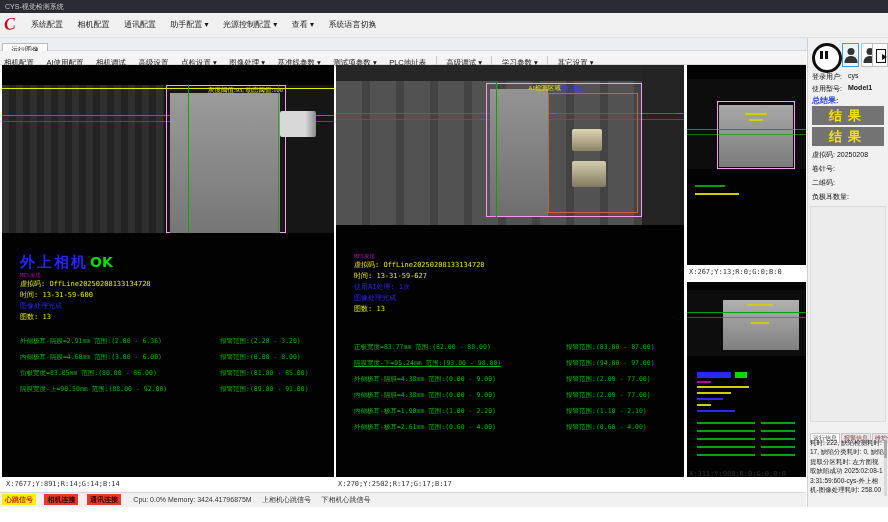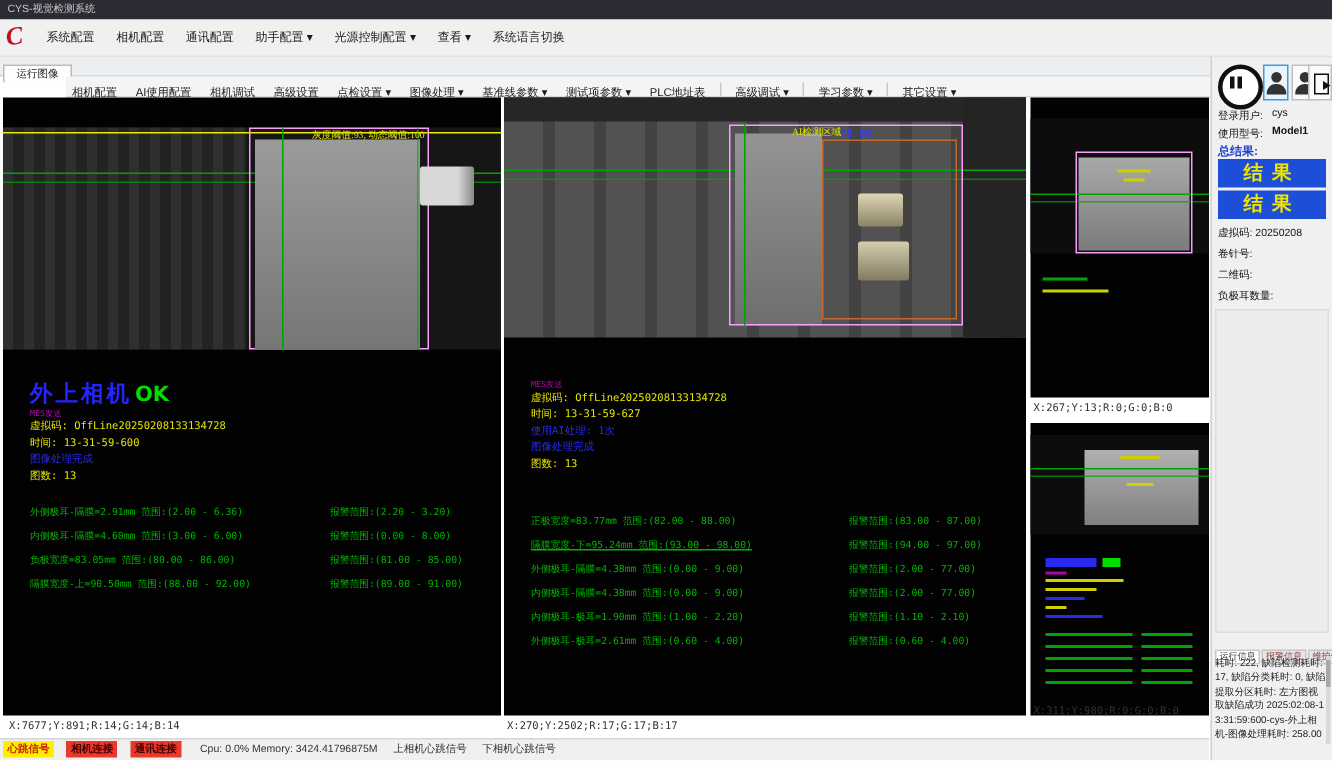--- a/index.html
+++ b/index.html
@@ -10,21 +10,21 @@
   .titlebar{left:0;top:0;width:888px;height:13px;background:#2b2b33;color:#c8c8c8;
             font-size:7px;line-height:13px;padding-left:5px;box-sizing:border-box;}
   .menubar{left:0;top:13px;width:888px;height:25px;background:#f0f0f0;border-bottom:1px solid #e2e2e2;box-sizing:border-box;}
   .logo{left:4px;top:14px;width:20px;height:22px;color:#c01020;font:italic bold 17px "Liberation Serif",serif;transform:rotate(-8deg);}
   .logo::before{content:"C";}
   .menu-item{display:inline-block;font-size:8px;color:#1a1a1a;line-height:24px;padding:0 5px;cursor:default;}
   .menu-items{left:26px;top:13px;height:24px;white-space:nowrap;}
   .tabrow{left:0;top:38px;width:888px;height:13px;background:#eceff2;border-bottom:1px solid #d5d8da;box-sizing:border-box;}
   .tab{display:inline-block;margin-left:2px;background:#fdfdfd;border:1px solid #b8bcc0;border-bottom:none;
        font-size:7px;line-height:11px;padding:0 8px;color:#222;}
-  .toolbar{left:0;top:51px;width:806px;height:14px;background:#f4f4f4;border-bottom:1px solid #d9d9d9;box-sizing:border-box;white-space:nowrap;margin-left:44px;}
+  .toolbar{left:0;top:51px;width:806px;height:14px;background:#f4f4f4;border-bottom:1px solid #d9d9d9;box-sizing:border-box;white-space:nowrap;}
   .tool-item{display:inline-block;font-size:7.5px;color:#1a1a1a;line-height:13px;padding:0 4px;}
   .tool-sep{display:inline-block;width:1px;height:9px;background:#c9c9c9;vertical-align:middle;margin:0 1px;}
   
   .view{background:#020202;}
   .view-left{left:2px;top:65px;width:332px;height:412px;}
   .view-mid{left:336px;top:65px;width:348px;height:412px;}
   .small-top{left:687px;top:65px;width:119px;height:200px;}
   .small-bottom{left:687px;top:282px;width:119px;height:195px;}
   .coords{font-size:7px;color:#333;font-family:"DejaVu Sans Mono",monospace;}
   
@@ -53,21 +53,21 @@
   .btn-pause i{position:absolute;top:5px;width:3px;height:8px;background:#101010;}
   .btn-pause i.l{left:5px;} .btn-pause i.r{left:10px;}
   .icon-btn{width:17px;height:24px;background:#fbfbfb;border:1px solid #bfbfbf;box-sizing:border-box;}
   .icon-btn.sel{border:1px solid #3f9be0;background:#eaf4fc;}
   .person{position:absolute;left:50%;top:4px;transform:translateX(-50%);width:7px;height:7px;border-radius:50%;background:#333;}
   .person::after{content:"";position:absolute;left:-3px;top:8px;width:13px;height:7px;border-radius:6px 6px 0 0;background:#333;}
   .door{position:absolute;left:3px;top:5px;width:8px;height:12px;border:1.5px solid #101010;}
   .door::after{content:"";position:absolute;right:-5px;top:4px;border:3px solid transparent;border-left:5px solid #101010;}
   .ctrl-label{font-size:7px;color:#111;}
   .ctrl-blue{font-size:8px;font-weight:bold;color:#2244cc;}
-  .result-box{left:812px;width:72px;height:19px;background:#1d4ed8;color:#f0e400;
+  .result-box{left:812px;width:72px;height:19px;background:#737373;color:#f0e400;
               font:bold 13px "DejaVu Sans",sans-serif;text-align:center;line-height:19px;letter-spacing:6px;}
   .log-tab{display:inline-block;font-size:6px;color:#8b3a3a;background:#e6e6e6;border:1px solid #c8c8c8;
            padding:0 2px;line-height:8px;margin-right:1px;}
   .log-tab.active{background:#ffffff;color:#333;}
   .log-text{left:810px;top:438px;width:74px;height:58px;font-size:6.5px;line-height:1.45;color:#222;
             word-break:break-all;overflow:hidden;font-family:"Liberation Sans",sans-serif;}
   .log-scroll{left:884px;top:438px;width:3px;height:58px;background:#d9d9d9;}
   .log-scroll i{position:absolute;left:0;top:2px;width:3px;height:18px;background:#a8a8a8;}
   
   .statusbar{left:0;top:492px;width:806px;height:15px;background:#f0f0f0;border-top:1px solid #d5d5d5;box-sizing:border-box;}

